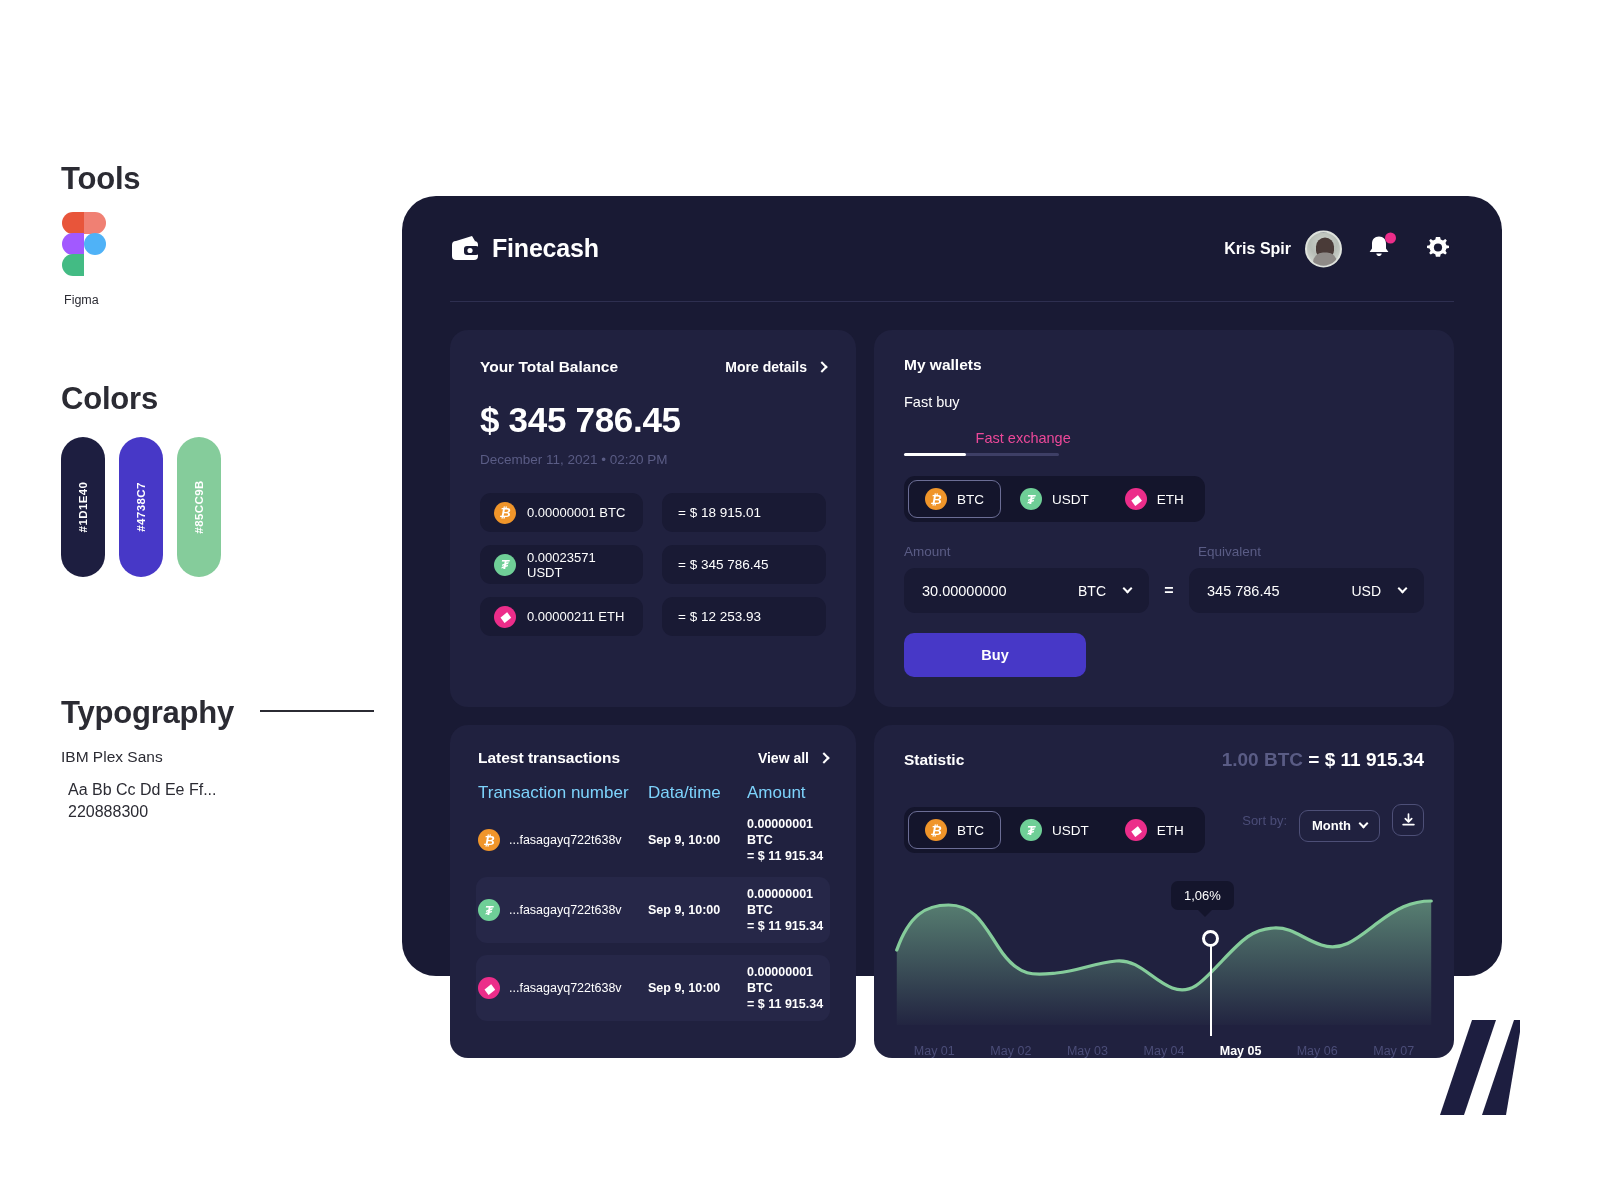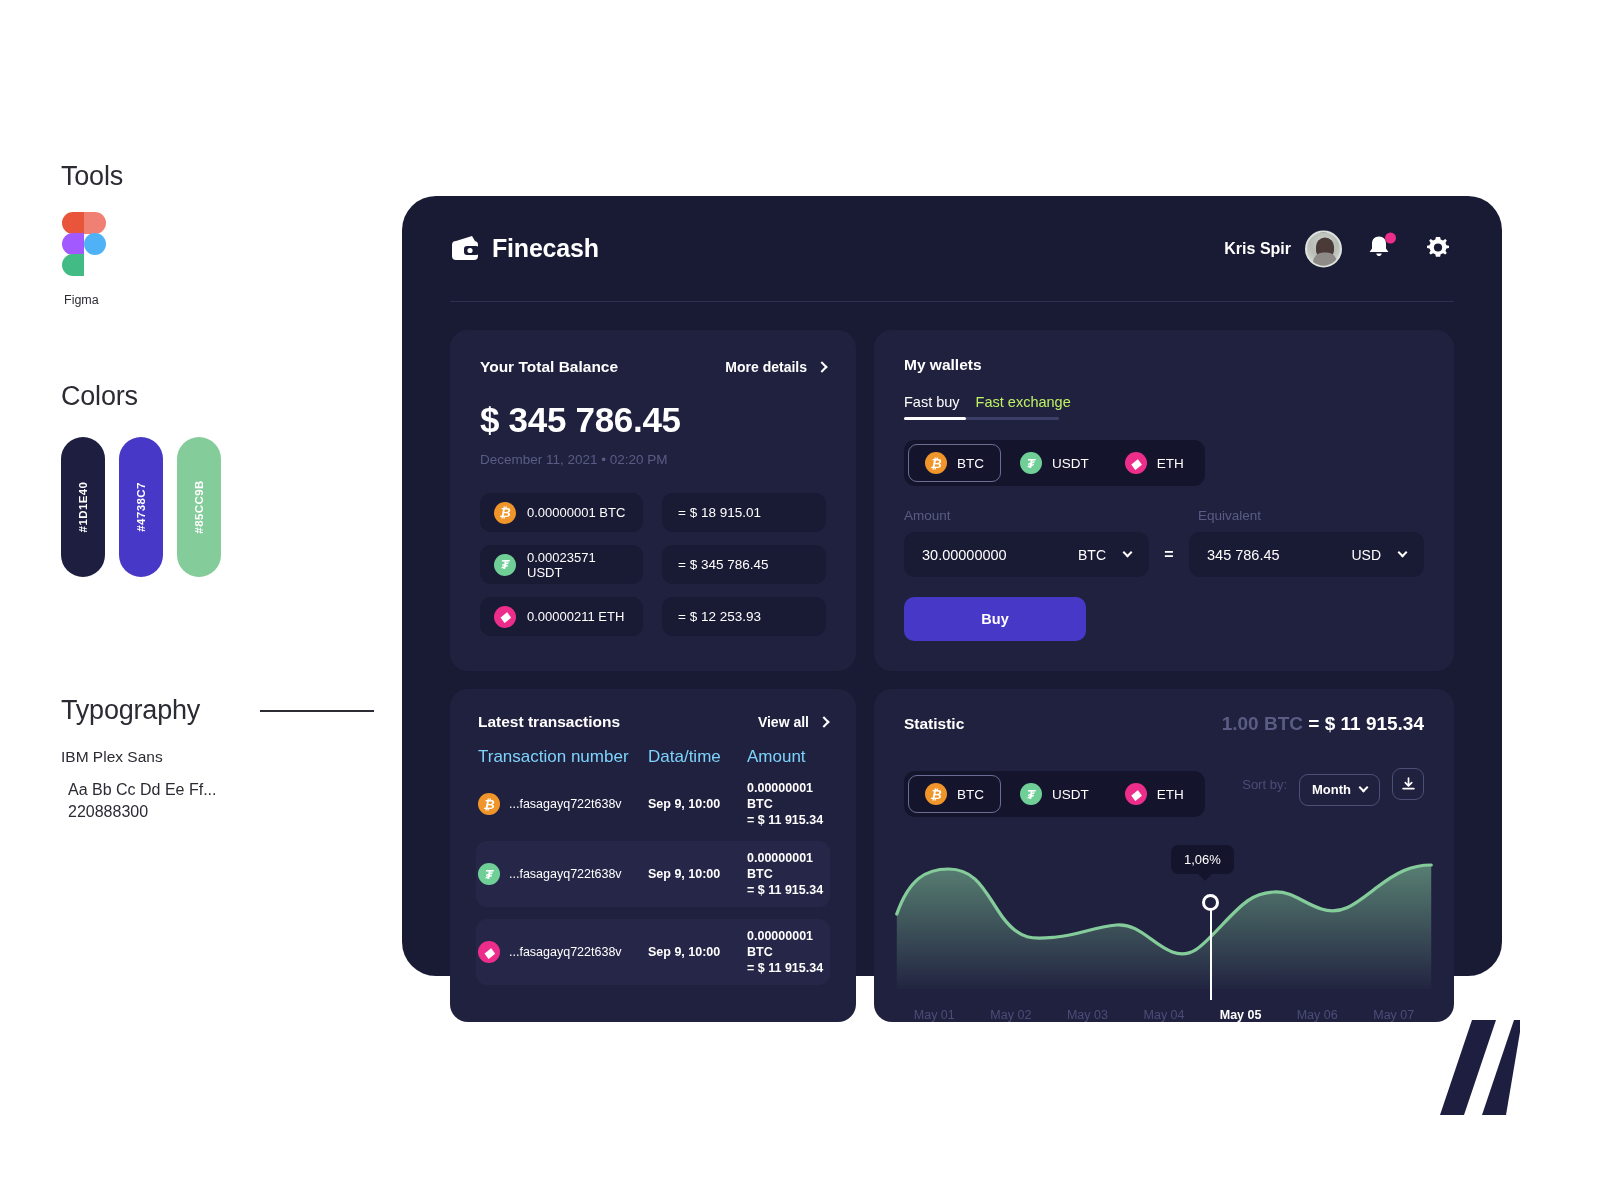--- a/index.html
+++ b/index.html
@@ -7,21 +7,21 @@
     width: 1600px; height: 1200px;
     background: #ffffff;
     font-family: "Liberation Sans", sans-serif;
     overflow: hidden;
   }
   .page { position: relative; width: 1600px; height: 1200px; background:#fff; }
 
   
   .spec-title {
     position: absolute;
-    font-size: 27px; font-weight: normal; color: #2b2b33;
+    font-size: 31px; font-weight: bold; color: #2b2b33;
     letter-spacing: -0.2px;
   }
   #tools-title { left: 61px; top: 161px; }
   #colors-title { left: 61px; top: 381px; }
   #typography-title { left: 61px; top: 695px; }
 
   .figma-logo { position: absolute; left: 62px; top: 212px; width: 44px; height: 65px; }
   .figma-cap {
     position:absolute; width:22px; height:22px;
   }
@@ -155,21 +155,21 @@
          font-size:13px; font-weight:bold; color:#fff; flex:0 0 22px; }
   .ico.btc { background:#f0952a; }
   .ico.usdt { background:#6fcf97; }
   .ico.eth { background:#ec2d8a; }
 
   
   .wallets-card { padding: 26px 30px 30px 30px; }
   .tabs { display:flex; gap:16px; margin-top:20px; position:relative; }
   .tab { padding-bottom:10px; font-size:14.5px; cursor:pointer; }
   .tab.active { color:#ffffff; }
-  .tab.inactive { color:#bef264; }
+  .tab.inactive { color:#ec4899;margin-top:36px; }
   .tab-underline { position:absolute; left:0; bottom:0; height:3px; width:155px; background:#3e3f66; border-radius:2px; }
   .tab-underline-active { position:absolute; left:0; bottom:0; height:3px; width:62px; background:#ffffff; border-radius:2px; }
 
   .coin-switch {
     margin-top:20px; display:inline-flex; align-items:center;
     background:#14152c; border-radius:11px; padding:4px; gap:2px;
   }
   .coin-opt {
     display:flex; align-items:center; gap:10px;
     padding: 7px 16px; border-radius:9px; cursor:pointer;

